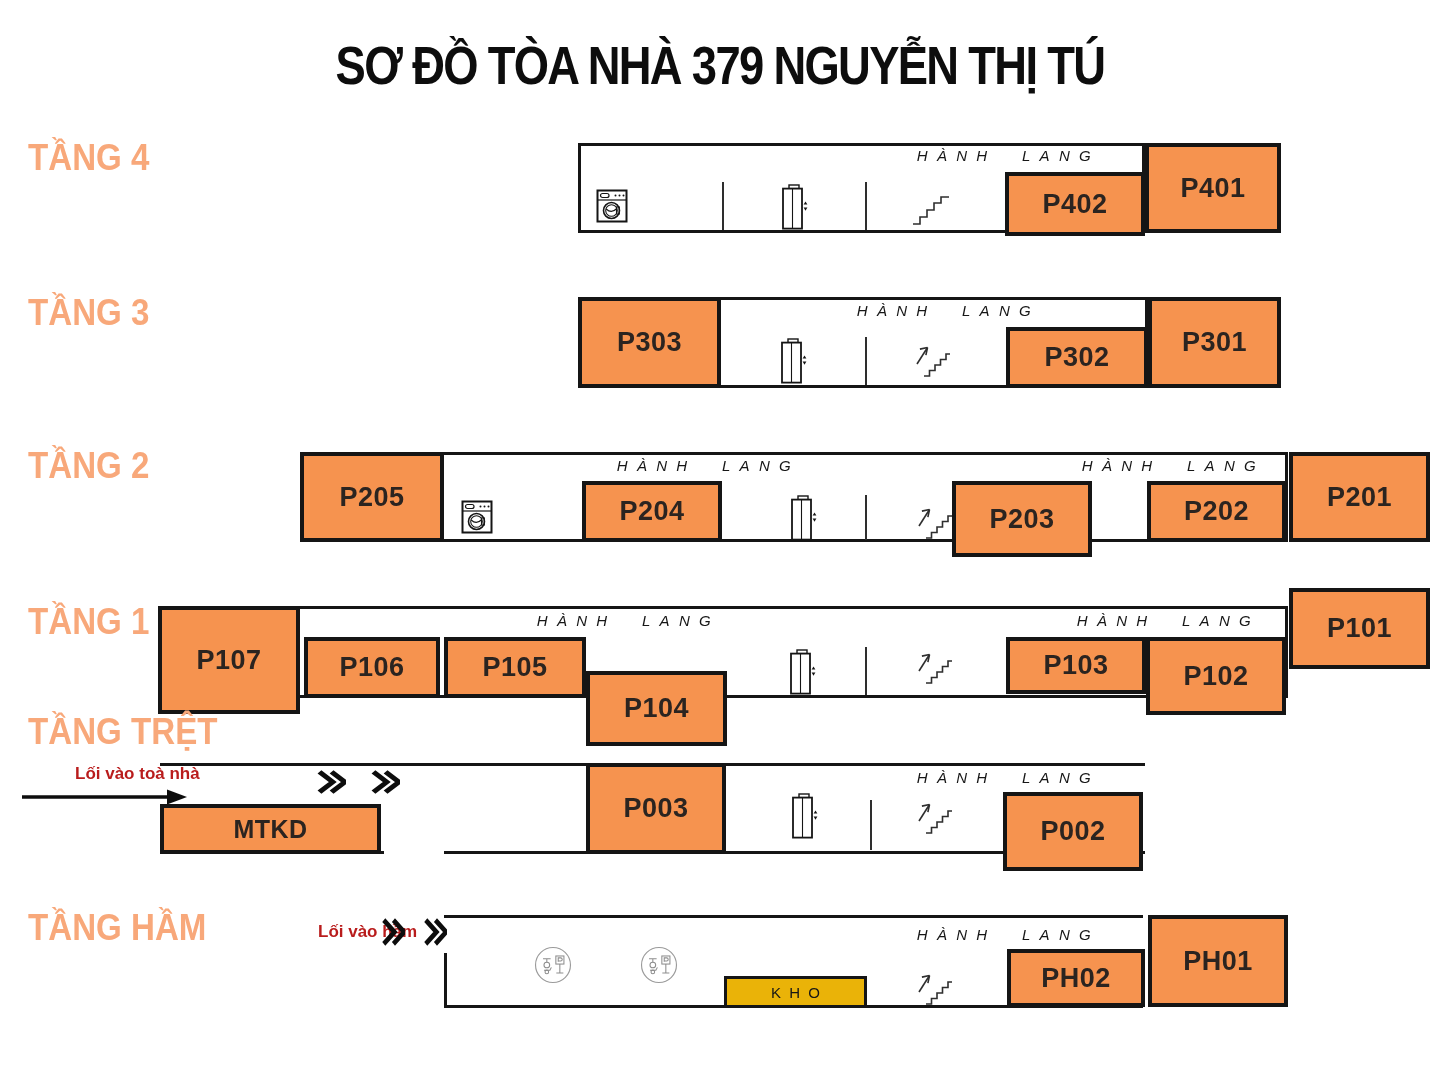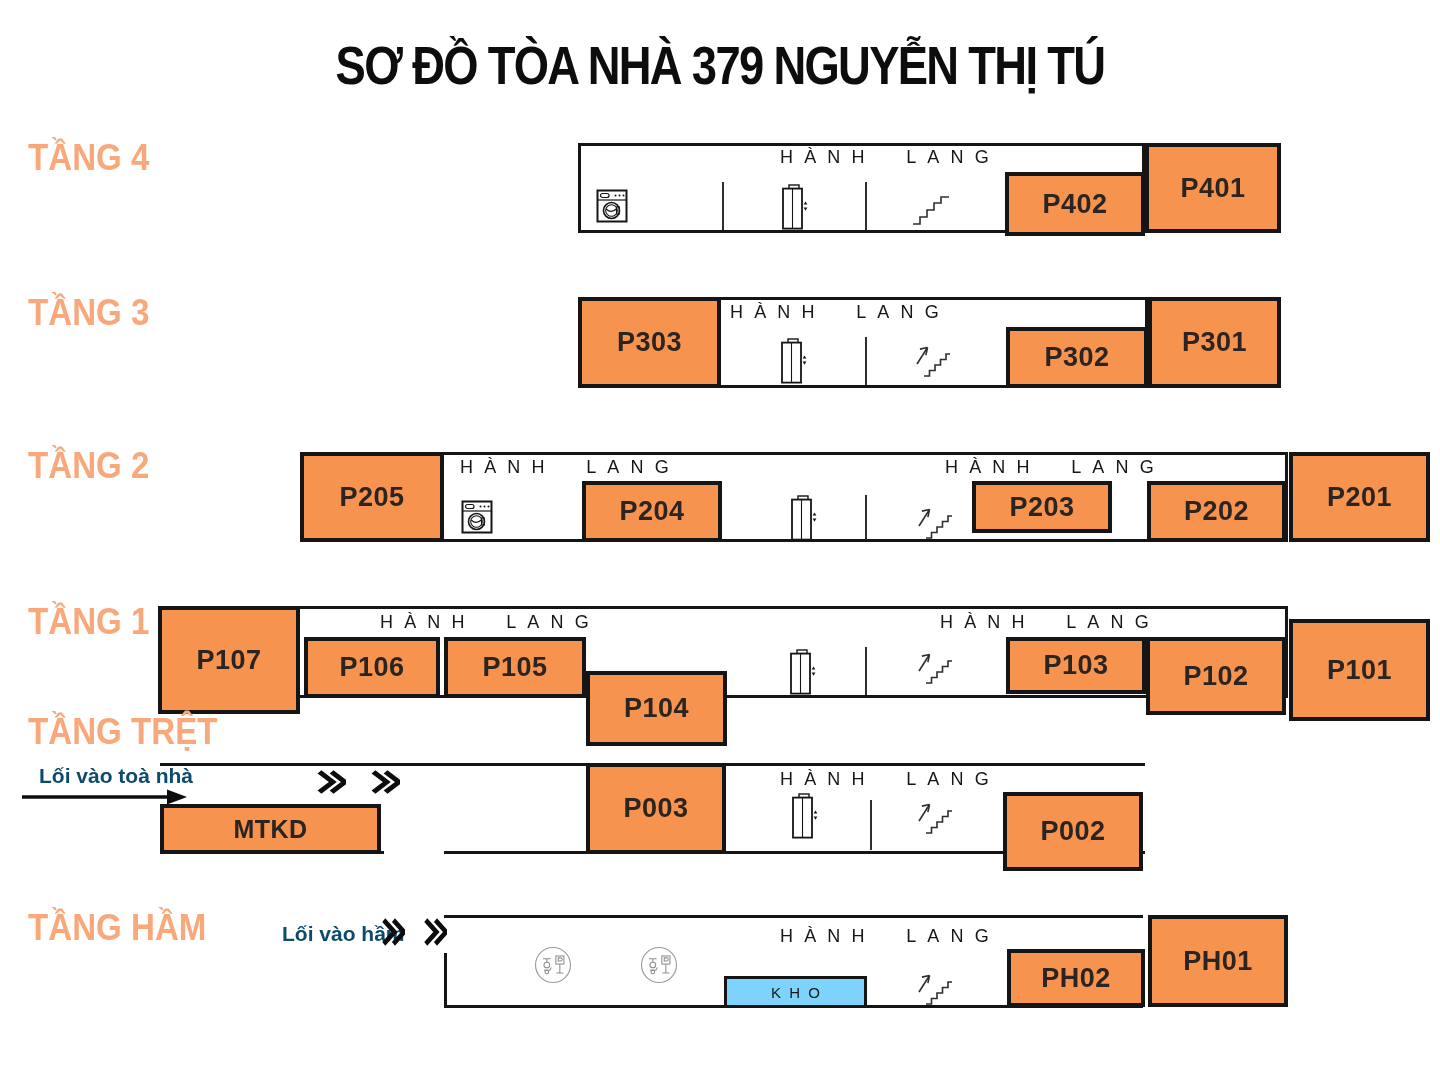--- a/index.html
+++ b/index.html
@@ -17,28 +17,28 @@
     line-height:1;white-space:nowrap;transform:scaleX(0.92);transform-origin:left;
   }
   .outline{position:absolute;border:3px solid #151515;background:#ffffff;box-sizing:border-box;}
   .seg{position:absolute;background:#151515;}
   .room{
     position:absolute;background:#F6934F;border:4px solid #151515;box-sizing:border-box;
     display:flex;align-items:center;justify-content:center;
     font-size:27px;font-weight:bold;color:#2b2420;letter-spacing:0.5px;
   }
   .hallway{
-    position:absolute;font-size:18px;color:#161616;letter-spacing:0.62em;
-    word-spacing:0.8em;text-align:left;white-space:nowrap;
+    position:absolute;font-size:15px;color:#161616;letter-spacing:0.62em;
+    word-spacing:0.8em;text-align:right;white-space:nowrap;font-style:italic;
   }
   .divider{position:absolute;width:2px;background:#2e2e2e;}
   .icon{position:absolute;}
-  .entr-label{position:absolute;font-size:21px;font-weight:bold;color:#0c4a6e;white-space:nowrap;}
+  .entr-label{position:absolute;font-size:17px;font-weight:bold;color:#b91c1c;white-space:nowrap;margin-left:36px;}
   .kho{
-    position:absolute;background:#7dd3fc;border:3px solid #151515;box-sizing:border-box;
+    position:absolute;background:#eab308;border:3px solid #151515;box-sizing:border-box;
     display:flex;align-items:center;justify-content:center;
     font-size:15px;color:#161616;letter-spacing:0.55em;text-indent:0.55em;
   }
 </style>
 </head>
 <body>
 
 <svg width="0" height="0" style="position:absolute">
   <defs>
     <g id="washer" stroke="#151515" fill="none">
@@ -131,42 +131,42 @@
       <use href="#washer"></use>
     </svg>
   <div class="room" style="left:582px;top:481px;width:140px;height:61px">P204</div>
   <svg class="icon" style="left:789px;top:495px" width="28" height="46" viewBox="0 0 28 46">
       <use href="#lift"></use>
     </svg>
   <div class="divider" style="left:865px;top:495px;height:45px"></div>
   <svg class="icon" style="left:913px;top:500px" width="40" height="40" viewBox="0 0 40 40">
       <use href="#stairs-up"></use>
     </svg>
-  <div class="room" style="left:972px;top:481px;width:140px;height:52px">P203</div>
+  <div class="room" style="left:952px;top:481px;width:140px;height:76px">P203</div>
   <div class="room" style="left:1147px;top:481px;width:139px;height:61px">P202</div>
   <div class="room" style="left:1289px;top:452px;width:141px;height:90px">P201</div>
 
   <div class="floor-label" style="left:28px;top:604px">TẦNG 1</div>
   <div class="outline" style="left:158px;top:606px;width:1130px;height:92px"></div>
   <div class="hallway" style="left:380px;top:612px;width:340px">HÀNH LANG</div>
   <div class="hallway" style="left:940px;top:612px;width:320px">HÀNH LANG</div>
   <div class="room" style="left:158px;top:606px;width:142px;height:108px">P107</div>
   <div class="room" style="left:304px;top:637px;width:136px;height:61px">P106</div>
   <div class="room" style="left:444px;top:637px;width:142px;height:61px">P105</div>
   <div class="room" style="left:586px;top:671px;width:141px;height:75px">P104</div>
   <svg class="icon" style="left:788px;top:649px" width="28" height="46" viewBox="0 0 28 46">
       <use href="#lift"></use>
     </svg>
   <div class="divider" style="left:865px;top:647px;height:48px"></div>
   <svg class="icon" style="left:913px;top:645px" width="40" height="40" viewBox="0 0 40 40">
       <use href="#stairs-up"></use>
     </svg>
   <div class="room" style="left:1006px;top:637px;width:140px;height:57px">P103</div>
   <div class="room" style="left:1146px;top:637px;width:140px;height:78px">P102</div>
-  <div class="room" style="left:1289px;top:619px;width:141px;height:102px">P101</div>
+  <div class="room" style="left:1289px;top:588px;width:141px;height:81px">P101</div>
 
   <div class="floor-label" style="left:28px;top:714px">TẦNG TRỆT</div>
   <div class="entr-label" style="left:39px;top:764px">Lối vào toà nhà</div>
   <svg class="icon" style="left:20px;top:788px" width="168" height="18" viewBox="0 0 168 18">
     <line x1="2" y1="9" x2="150" y2="9" stroke="#0d0d0d" stroke-width="3.6"></line>
     <path d="M167 9 L147 1.5 L147 16.5 z" fill="#0d0d0d"></path>
   </svg>
   <div class="seg" style="left:160px;top:763px;width:985px;height:3px"></div>
   <div class="seg" style="left:160px;top:851px;width:224px;height:3px"></div>
   <div class="seg" style="left:444px;top:851px;width:701px;height:3px"></div>

